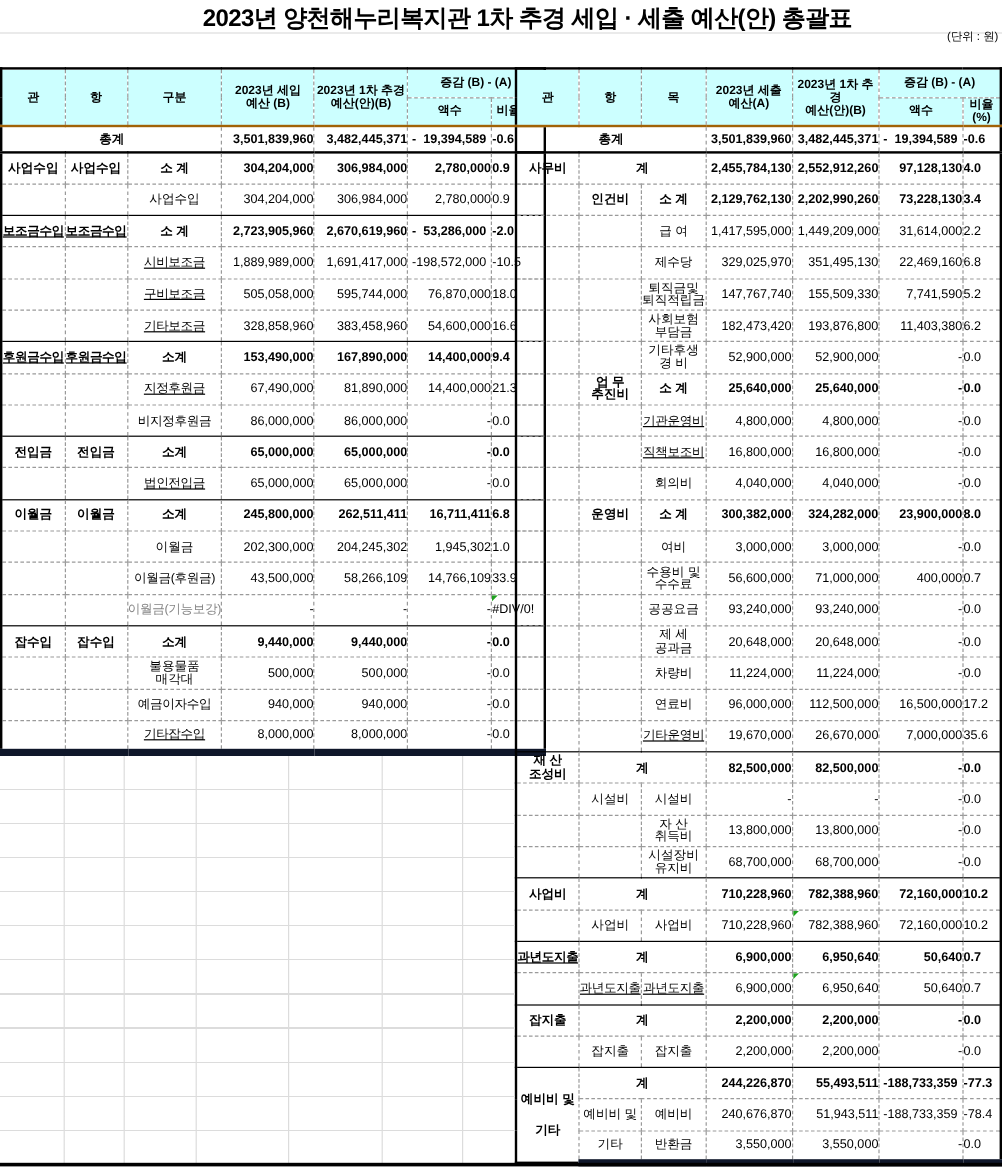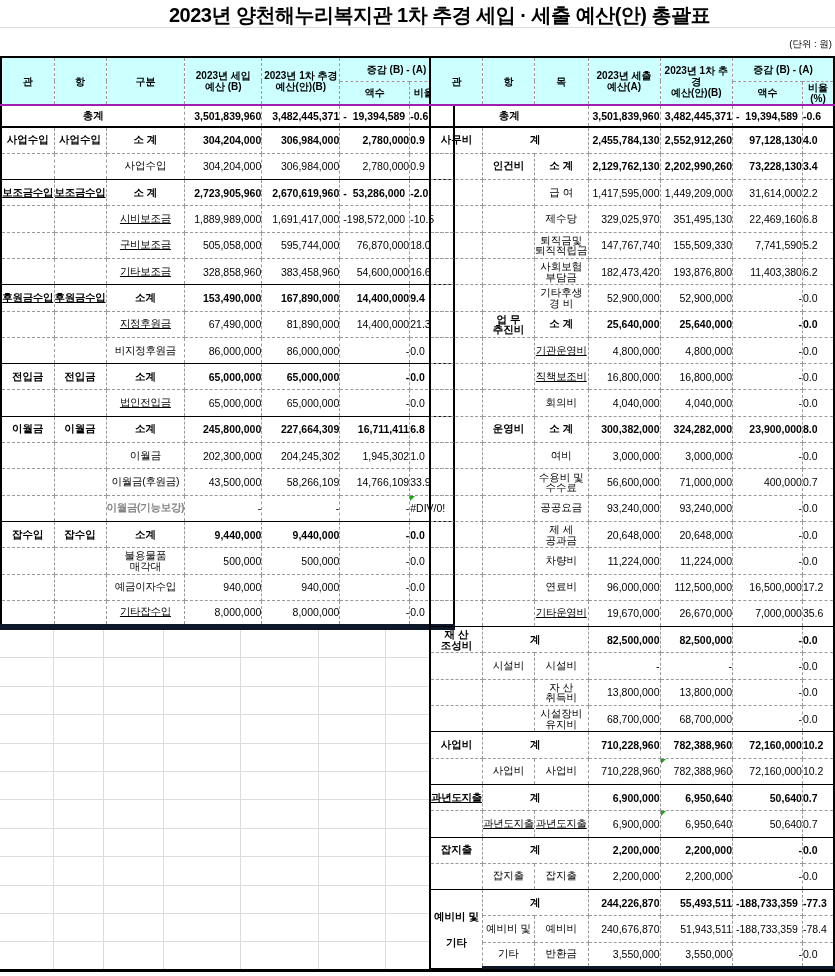--- a/index.html
+++ b/index.html
@@ -1,46 +1,46 @@
 <!DOCTYPE html>
 <html><head>
 <meta charset="utf-8">
 <style>
   html,body{margin:0;padding:0;background:#ffffff;}
   body{width:835px;height:976px;position:relative;overflow:hidden;
        font-family:"Liberation Sans","DejaVu Sans",sans-serif;color:#000;}
   .title{position:absolute;top:2px;left:0;width:835px;text-align:center;
          font-size:20px;font-weight:bold;letter-spacing:-0.5px;margin-left:22px;}
   .title-gridline{position:absolute;top:27px;left:0;width:835px;height:1px;background:#dcdcdc;}
-  .unit{position:absolute;top:38px;right:3px;font-size:9.5px;}
+  .unit{position:absolute;top:24px;right:3px;font-size:9.5px;}
   .twrap{position:absolute;top:56px;}
   #left-table-wrap{left:0;}
   #right-table-wrap{left:429px;}
   table.budget{border-collapse:collapse;table-layout:fixed;border:2px solid #000;}
   table.budget th,table.budget td{border:1px dashed #9a9a9a;padding:0;overflow:hidden;
       font-size:10.5px;vertical-align:middle;}
   table.budget thead th{background:#ccffff;font-weight:bold;text-align:center;
       font-size:10px;line-height:11px;}
   table.budget thead tr{height:24px;}
   tr.total-row{height:22px;}
-  tr.total-row td{border-top:2px solid #a21caf;border-bottom:2px solid #000;margin-top:28px;}
+  tr.total-row td{border-top:2px solid #a16207;border-bottom:2px solid #000;margin-top:28px;}
   tr.data-row{height:26.3px;}
   tr.b td{font-weight:bold;}
   tr.sec td{border-top:1px solid #000;}
   tbody tr:last-child td{border-bottom:6px solid #0f172a;}
   td.lbl{text-align:center;white-space:nowrap;}
   td.num{text-align:right;padding-right:4px;font-size:9.5px;white-space:nowrap;}
   td.rate{text-align:left;padding-right:3px;font-size:9.5px;white-space:nowrap;}
   td.dash{padding-right:8px;}
   td.negc{font-size:9.5px;white-space:nowrap;}
   .negflex{display:flex;justify-content:space-between;padding:0 4px 0 3px;}
   .ml{line-height:10.5px;font-size:9.5px;white-space:normal;}
   .s9{font-size:9.3px;letter-spacing:-0.3px;text-decoration:underline;}
   .s85{font-size:8.5px;letter-spacing:-0.3px;margin-left:41px;}
-  .small-gray{font-size:7.5px;color:#848484;letter-spacing:-0.3px;font-weight:bold;}
+  .small-gray{font-size:7.5px;color:#848484;letter-spacing:-0.3px;}
   .gcell{position:relative;}
   .gtri{position:absolute;top:0;left:0;width:0;height:0;
         border-top:5px solid #1fa11f;border-right:5px solid transparent;}
   .vspan{vertical-align:top;line-height:26.3px;padding-top:2px;}
   #empty-grid{position:absolute;left:0;top:630px;width:429px;height:340px;
     background-image:
       repeating-linear-gradient(to bottom,transparent 0,transparent 27.4px,#dcdcdc 27.4px,#dcdcdc 28.4px),
       linear-gradient(#dcdcdc,#dcdcdc),linear-gradient(#dcdcdc,#dcdcdc),
       linear-gradient(#dcdcdc,#dcdcdc),linear-gradient(#dcdcdc,#dcdcdc),
       linear-gradient(#dcdcdc,#dcdcdc),linear-gradient(#dcdcdc,#dcdcdc);
@@ -201,21 +201,21 @@
           <td class="num">65,000,000</td>
           <td class="num">65,000,000</td>
           <td class="num dash">-</td>
           <td class="rate">0.0</td>
         </tr>
         <tr class="data-row b sec">
           <td class="lbl">이월금</td>
           <td class="lbl">이월금</td>
           <td class="lbl">소계</td>
           <td class="num">245,800,000</td>
-          <td class="num">227,664,309</td>
+          <td class="num">262,511,411</td>
           <td class="num">16,711,411</td>
           <td class="rate">6.8</td>
         </tr>
         <tr class="data-row">
           <td class="lbl"></td>
           <td class="lbl"></td>
           <td class="lbl">이월금</td>
           <td class="num">202,300,000</td>
           <td class="num">204,245,302</td>
           <td class="num">1,945,302</td>

